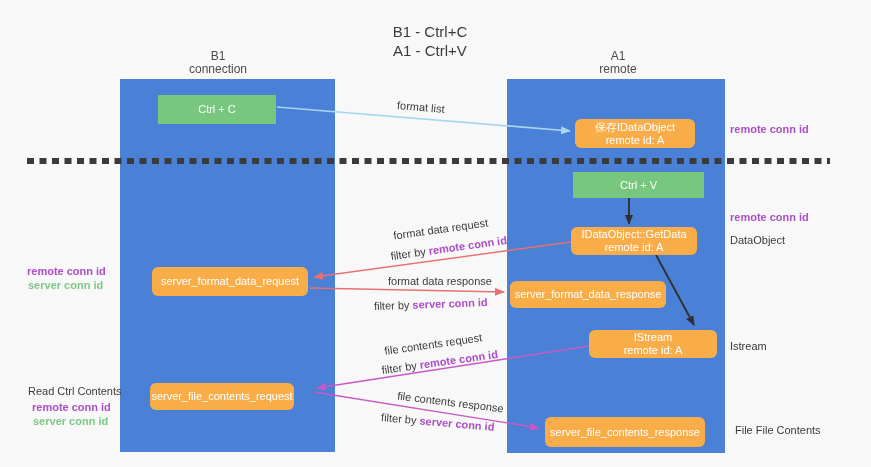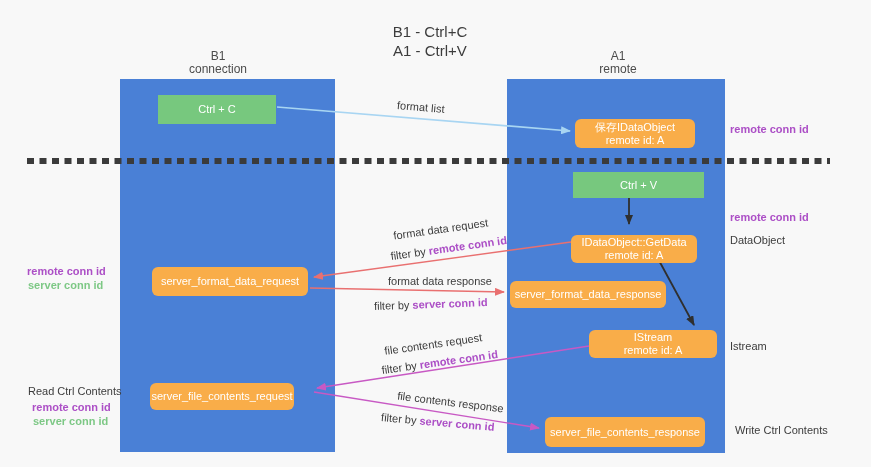--- a/index.html
+++ b/index.html
@@ -81,21 +81,21 @@
   <div class="abs node green" style="left:158px;top:95px;width:118px;height:29px;">
     <div>Ctrl + C</div>
   </div>
   <div class="abs node orange" style="left:575px;top:119px;width:120px;height:29px;">
     <div>保存IDataObject</div>
     <div>remote id: A</div>
   </div>
   <div class="abs node green" style="left:573px;top:172px;width:131px;height:26px;">
     <div>Ctrl + V</div>
   </div>
-  <div class="abs node orange" style="left:571px;top:227px;width:126px;height:28px;margin-top:8px;">
+  <div class="abs node orange" style="left:571px;top:227px;width:126px;height:28px;">
     <div>IDataObject::GetData</div>
     <div>remote id: A</div>
   </div>
   <div class="abs node orange" style="left:152px;top:267px;width:156px;height:29px;">
     <div>server_format_data_request</div>
   </div>
   <div class="abs node orange" style="left:510px;top:281px;width:156px;height:27px;">
     <div>server_format_data_response</div>
   </div>
   <div class="abs node orange" style="left:589px;top:330px;width:128px;height:28px;">
@@ -106,21 +106,21 @@
     <div>server_file_contents_request</div>
   </div>
   <div class="abs node orange" style="left:545px;top:417px;width:160px;height:30px;">
     <div>server_file_contents_response</div>
   </div>
 
   <div class="abs lbl lbl-purple" style="left:730px;top:123px;">remote conn id</div>
   <div class="abs lbl lbl-purple" style="left:730px;top:211px;">remote conn id</div>
   <div class="abs lbl" style="left:730px;top:234px;">DataObject</div>
   <div class="abs lbl" style="left:730px;top:340px;">Istream</div>
-  <div class="abs lbl" style="left:735px;top:424px;">Write Ctrl Contents</div>
+  <div class="abs lbl" style="left:735px;top:424px;">File File Contents</div>
 
   <div class="abs lbl lbl-purple" style="left:27px;top:265px;">remote conn id</div>
   <div class="abs lbl lbl-green" style="left:28px;top:279px;">server conn id</div>
   <div class="abs lbl" style="left:28px;top:385px;">Read Ctrl Contents</div>
   <div class="abs lbl lbl-purple" style="left:32px;top:401px;">remote conn id</div>
   <div class="abs lbl lbl-green" style="left:33px;top:415px;">server conn id</div>
 
   <div class="abs arrow-lbl" style="left:397px;top:101px;transform:rotate(5deg);">format list</div>
 
   <div class="abs arrow-lbl" style="left:393px;top:223px;transform:rotate(-8deg);">format data request</div>

